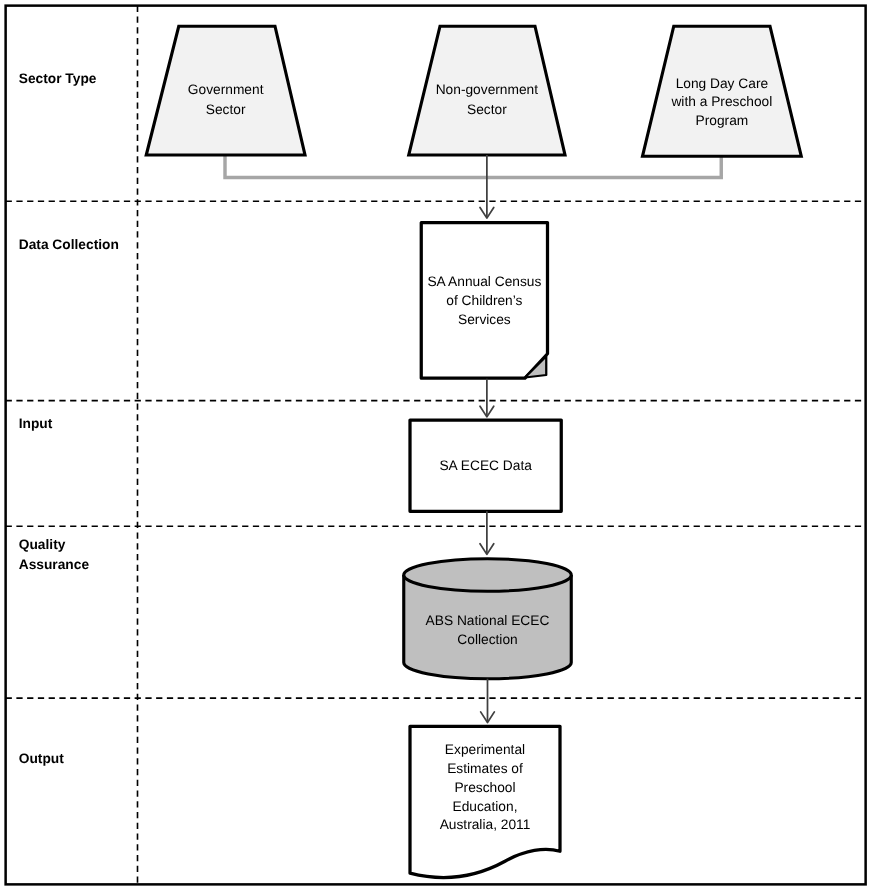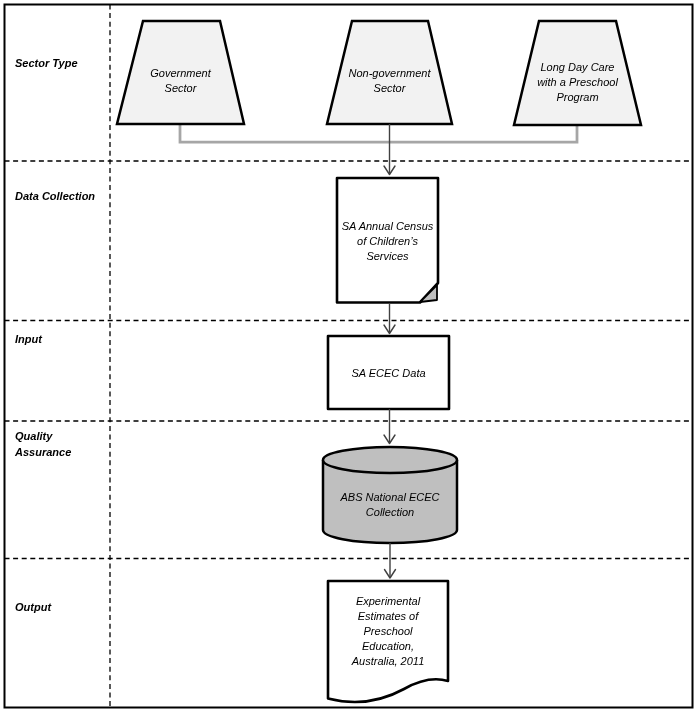--- a/index.html
+++ b/index.html
@@ -1,17 +1,17 @@
 <!DOCTYPE html>
 <html><head>
 <meta charset="utf-8">
 <title>Flowchart</title>
 <style>
   html, body { margin: 0; padding: 0; background: #ffffff; }
-  .canvas-wrap { width: 698px; height: 716px; position: relative; background: #ffffff; font-style: italic; }
+  .canvas-wrap { width: 698px; height: 716px; position: relative; background: #ffffff; }
   svg { display: block; }
   text {
     font-family: "Liberation Sans", sans-serif;
     font-size: 11px;
     fill: #000000;
   }
   .lane-label { font-weight: 700; }
   .node-text { text-anchor: middle; }
   .outer-frame { fill: #ffffff; stroke: #000000; stroke-width: 2; }
   .dashed { stroke: #000000; stroke-width: 1.3; stroke-dasharray: 5 3.6; fill: none; }

